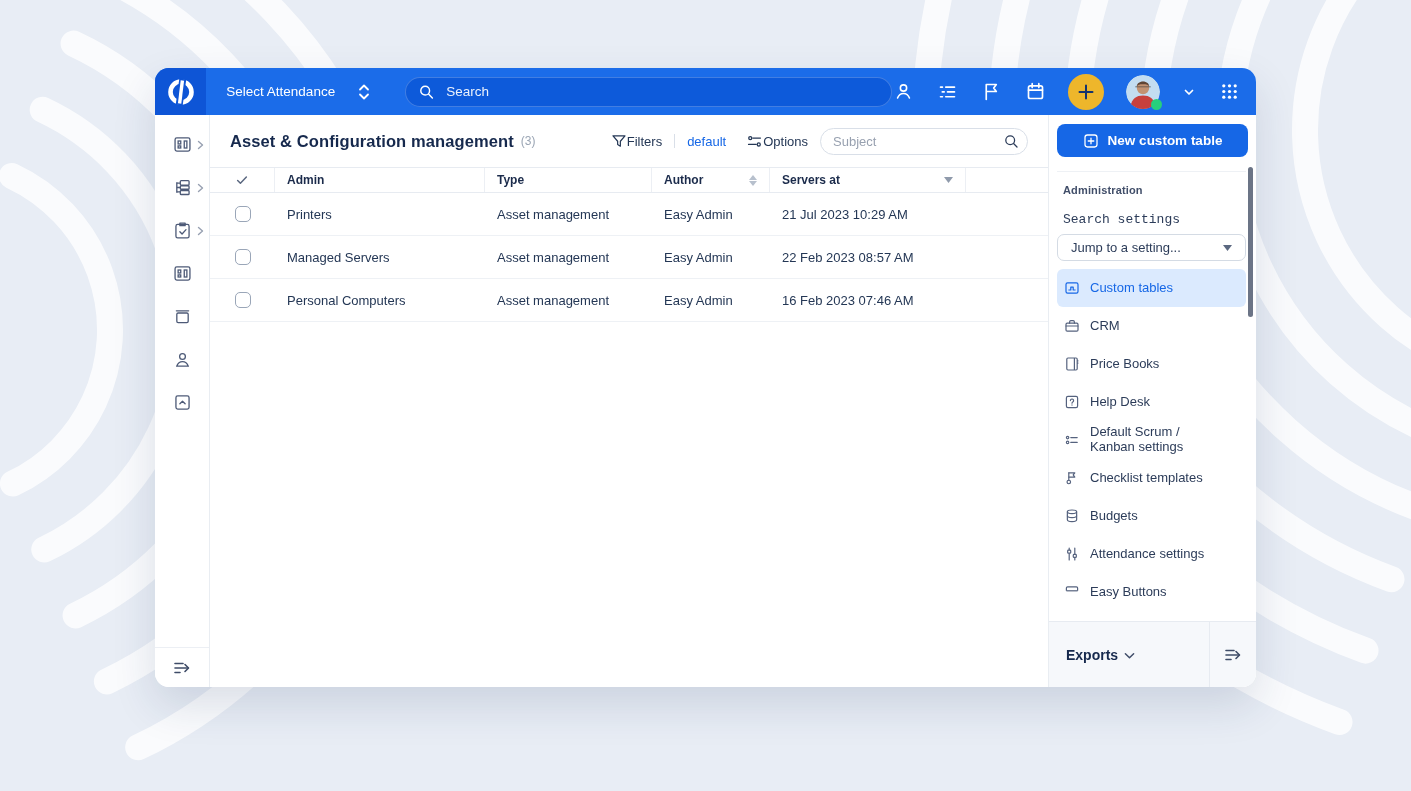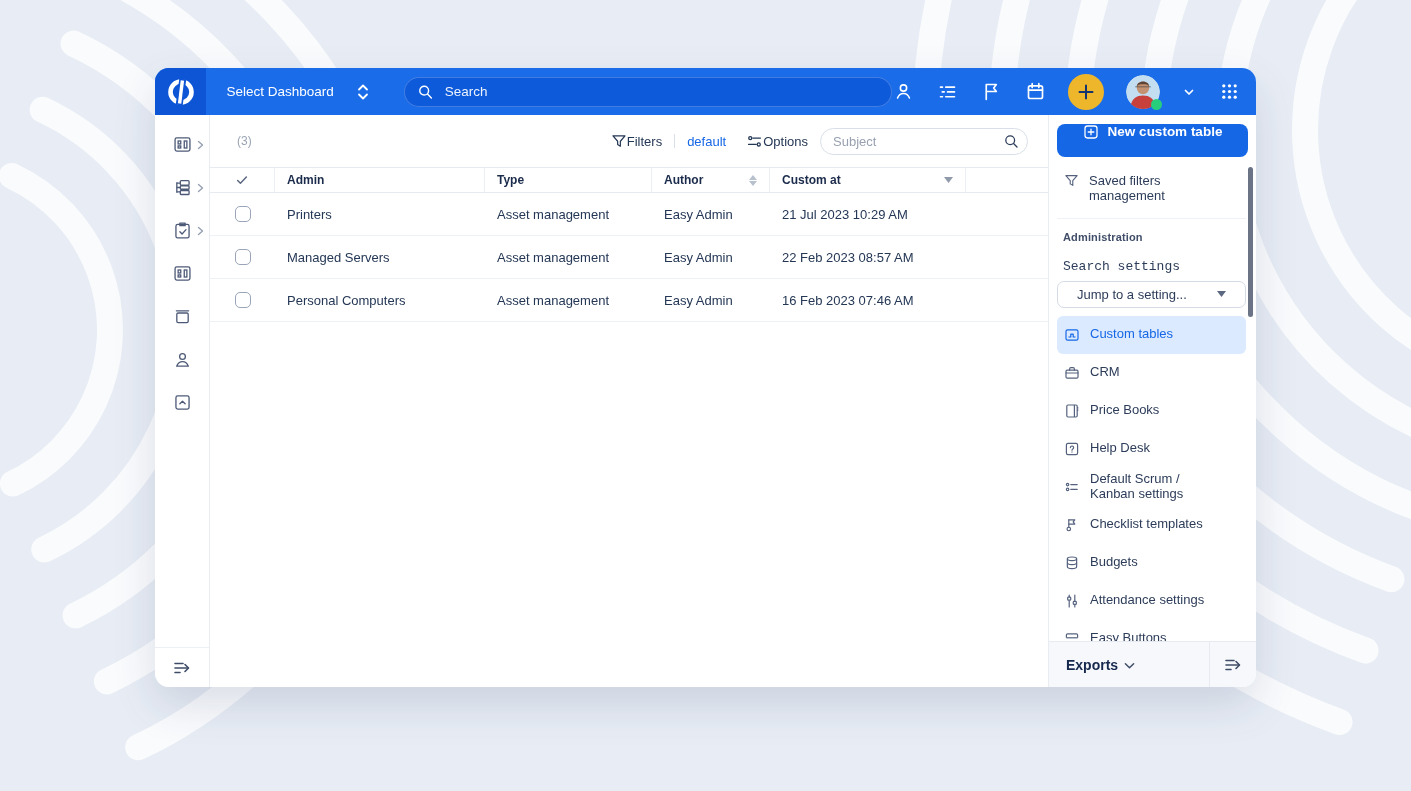--- a/index.html
+++ b/index.html
@@ -79,42 +79,42 @@
   .t-row .cell { display:flex; align-items:center; padding:0 12px; }
   .t-row .cell.chk { justify-content:center; }
   .cbx { width:16px; height:16px; border:1.5px solid #9aa6b8; border-radius:5px;
          background:#fff; cursor:pointer; }
 
   
   .panel { width:208px; border-left:1px solid #e9edf2; position:relative; display:flex;
            flex-direction:column; flex:0 0 auto; background:#fff; border-radius:0 0 14px 0; }
   .panel-top { padding:9px 8px 6px; flex:0 0 auto; }
   .new-table-btn { width:100%; height:33px; border:none; border-radius:8px; background:#1667e6;
-                   color:#fff; font-size:13.5px; font-weight:700; display:flex; align-items:flex-start;
+                   color:#fff; font-size:13.5px; font-weight:700; display:flex; align-items:center;
                    justify-content:center; gap:9px; cursor:pointer; font-family:inherit; }
   .panel-scroll { flex:1; overflow:hidden; padding:2px 10px 0 8px; }
   .p-item { display:flex; align-items:flex-start; gap:10px; padding:8px 6px; font-size:13px;
             font-weight:500; color:#2c3c59; line-height:1.18; cursor:pointer; border-radius:6px; }
   .p-item .ic { flex:0 0 auto; width:16px; display:flex; justify-content:center; color:#55627e; margin-top:0px; }
   .p-divider { height:1px; background:#eef1f5; margin:6px 0 2px; }
   .p-section { font-size:11px; font-weight:700; color:#414e69; padding:10px 6px 4px; letter-spacing:.15px; }
   .p-label { font-size:13px; color:#2c3c59; padding:12px 6px 6px;font-family:Liberation Mono, monospace; }
   .jump-select { height:27px; border:1px solid #d4dbe4; border-radius:7px; margin:1px 0 8px;
-                 display:flex; align-items:center; padding:0 19px; font-size:13px; color:#2c3c59;
+                 display:flex; align-items:center; padding:0 13px; font-size:13px; color:#2c3c59;
                  cursor:pointer; background:#fff; }
   .jump-select .caret { margin-left:auto; color:#5b6880; display:flex; }
   .nav-item { display:flex; align-items:center; gap:10px; min-height:38px; padding:4px 6px;
               border-radius:6px; font-size:13px; font-weight:500; color:#2c3c59;
               cursor:pointer; line-height:1.15; }
   .nav-item .ic { flex:0 0 auto; width:17px; display:flex; justify-content:center; color:#55627e; }
   .nav-item.active { background:#dbeafe; color:#1667e6; font-weight:400; }
   .nav-item.active .ic { color:#1667e6; }
   .scroll-thumb { position:absolute; right:3px; top:52px; width:5px; height:150px;
                   border-radius:3px; background:#6b7486; z-index:3; cursor:grab; }
-  .panel-footer { flex:0 0 auto; height:46px; border-top:1px solid #e7ebf1; background:#f6f8fb;
+  .panel-footer { flex:0 0 auto; height:66px; border-top:1px solid #e7ebf1; background:#f6f8fb;
                   display:flex; border-radius:0 0 14px 0; }
   .exports-cell { flex:1; display:flex; align-items:center; gap:6px; padding-left:17px;
                   font-size:14px; font-weight:700; color:#16294d; cursor:pointer; }
   .exports-cell .caret { color:#3f4c68; display:flex; margin-top:2px; }
   .collapse-cell { width:47px; border-left:1px solid #e7ebf1; display:flex; align-items:center;
                    justify-content:center; color:#3f4c68; cursor:pointer; border-radius:0 0 14px 0; }
 </style>
 </head>
 <body>
 
@@ -139,21 +139,21 @@
   <div class="topbar">
     <div class="logo-tile">
       <svg width="30" height="30" viewBox="0 0 30 30">
         <circle cx="15" cy="15" r="10.5" fill="none" stroke="#ffffff" stroke-width="4.6"></circle>
         <line x1="16.8" y1="2" x2="13.2" y2="28" stroke="#0e55d6" stroke-width="7"></line>
         <line x1="16.4" y1="3.5" x2="13.6" y2="26.5" stroke="#ffffff" stroke-width="3.4"></line>
       </svg>
     </div>
 
     <div class="dash-select">
-      <span>Select Dashboard</span>
+      <span>Select Attendance</span>
       <svg width="14" height="18" viewBox="0 0 14 18" fill="none" stroke="#fff" stroke-width="1.8" stroke-linecap="round" stroke-linejoin="round">
         <path d="M3 6.5L7 2.5l4 4"></path>
           <path d="M3 11.5l4 4 4-4"></path>
       </svg>
     </div>
 
     <div class="search-pill">
       <svg width="17" height="17" viewBox="0 0 20 20" fill="none" stroke="#fff" stroke-width="1.8" stroke-linecap="round">
         <circle cx="9" cy="9" r="5.5"></circle>
           <path d="M13.5 13.5L18 18"></path>
@@ -299,20 +299,21 @@
           <path d="M3 3.5h8"></path>
             <path d="M3 12.5h5"></path>
             <path d="M3 8h13"></path>
             <path d="M13 4.5L16.5 8 13 11.5"></path>
         </svg>
       </div>
     </div>
 
     <div class="main">
       <div class="main-head">
+        <span class="page-title">Asset &amp; Configuration management</span>
         <span class="page-count">(3)</span>
         <div class="head-controls">
           <div class="ctrl">
             <svg width="16" height="16" viewBox="0 0 20 20" fill="none" stroke="#243755" stroke-width="1.5" stroke-linejoin="round">
               <path d="M2.5 3.5h15l-5.8 6.8v6.2l-3.4-2v-4.2z"></path>
             </svg>
             <span>Filters</span>
           </div>
           <div class="ctrl-divider"></div>
           <span class="default-link">default</span>
@@ -354,21 +355,21 @@
           <span class="sort-ic">
             <svg width="8" height="5" viewBox="0 0 8 5" fill="currentColor">
                 <path d="M4 0l4 5H0z"></path>
               </svg>
             <svg width="8" height="5" viewBox="0 0 8 5" fill="currentColor">
                 <path d="M4 5L0 0h8z"></path>
               </svg>
           </span>
         </div>
         <div class="hcell">
-          <span>Custom at</span>
+          <span>Servers at</span>
           <span class="caret-ic">
             <svg width="9" height="6" viewBox="0 0 9 6" fill="currentColor">
                 <path d="M4.5 6L0 0h9z"></path>
               </svg>
           </span>
         </div>
         <div class="hcell"></div>
       </div>
 
       <div class="grid-row t-row">
@@ -408,28 +409,20 @@
         <button class="new-table-btn">
           <svg width="16" height="16" viewBox="0 0 20 20" fill="none" stroke="#fff" stroke-width="1.6" stroke-linecap="round" stroke-linejoin="round">
             <rect x="2.5" y="2.5" width="15" height="15" rx="3"></rect>
               <path d="M10 6.5v7M6.5 10h7"></path>
           </svg>
           <span>New custom table</span>
         </button>
       </div>
 
       <div class="panel-scroll">
-        <div class="p-item">
-          <span class="ic">
-            <svg width="15" height="15" viewBox="0 0 20 20" fill="none" stroke="currentColor" stroke-width="1.5" stroke-linejoin="round">
-              <path d="M2.5 3.5h15l-5.8 6.8v6.2l-3.4-2v-4.2z"></path>
-            </svg>
-          </span>
-          <span style="max-width:120px">Saved filters management</span>
-        </div>
 
         <div class="p-divider"></div>
         <div class="p-section">Administration</div>
         <div class="p-label">Search settings</div>
 
         <div class="jump-select">
           <span>Jump to a setting...</span>
           <span class="caret">
             <svg width="9" height="6" viewBox="0 0 9 6" fill="currentColor">
                 <path d="M4.5 6L0 0h9z"></path>

